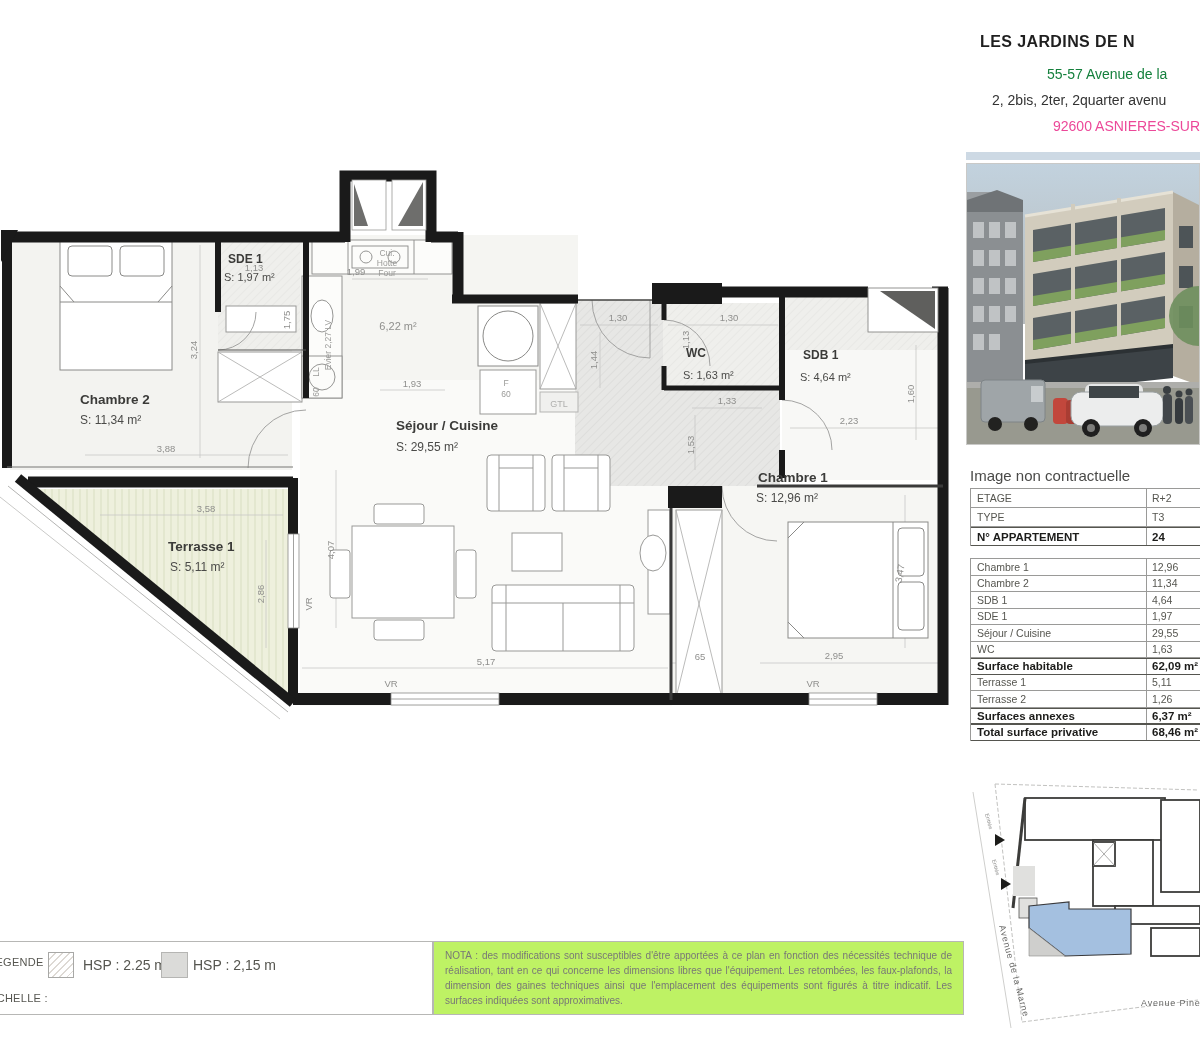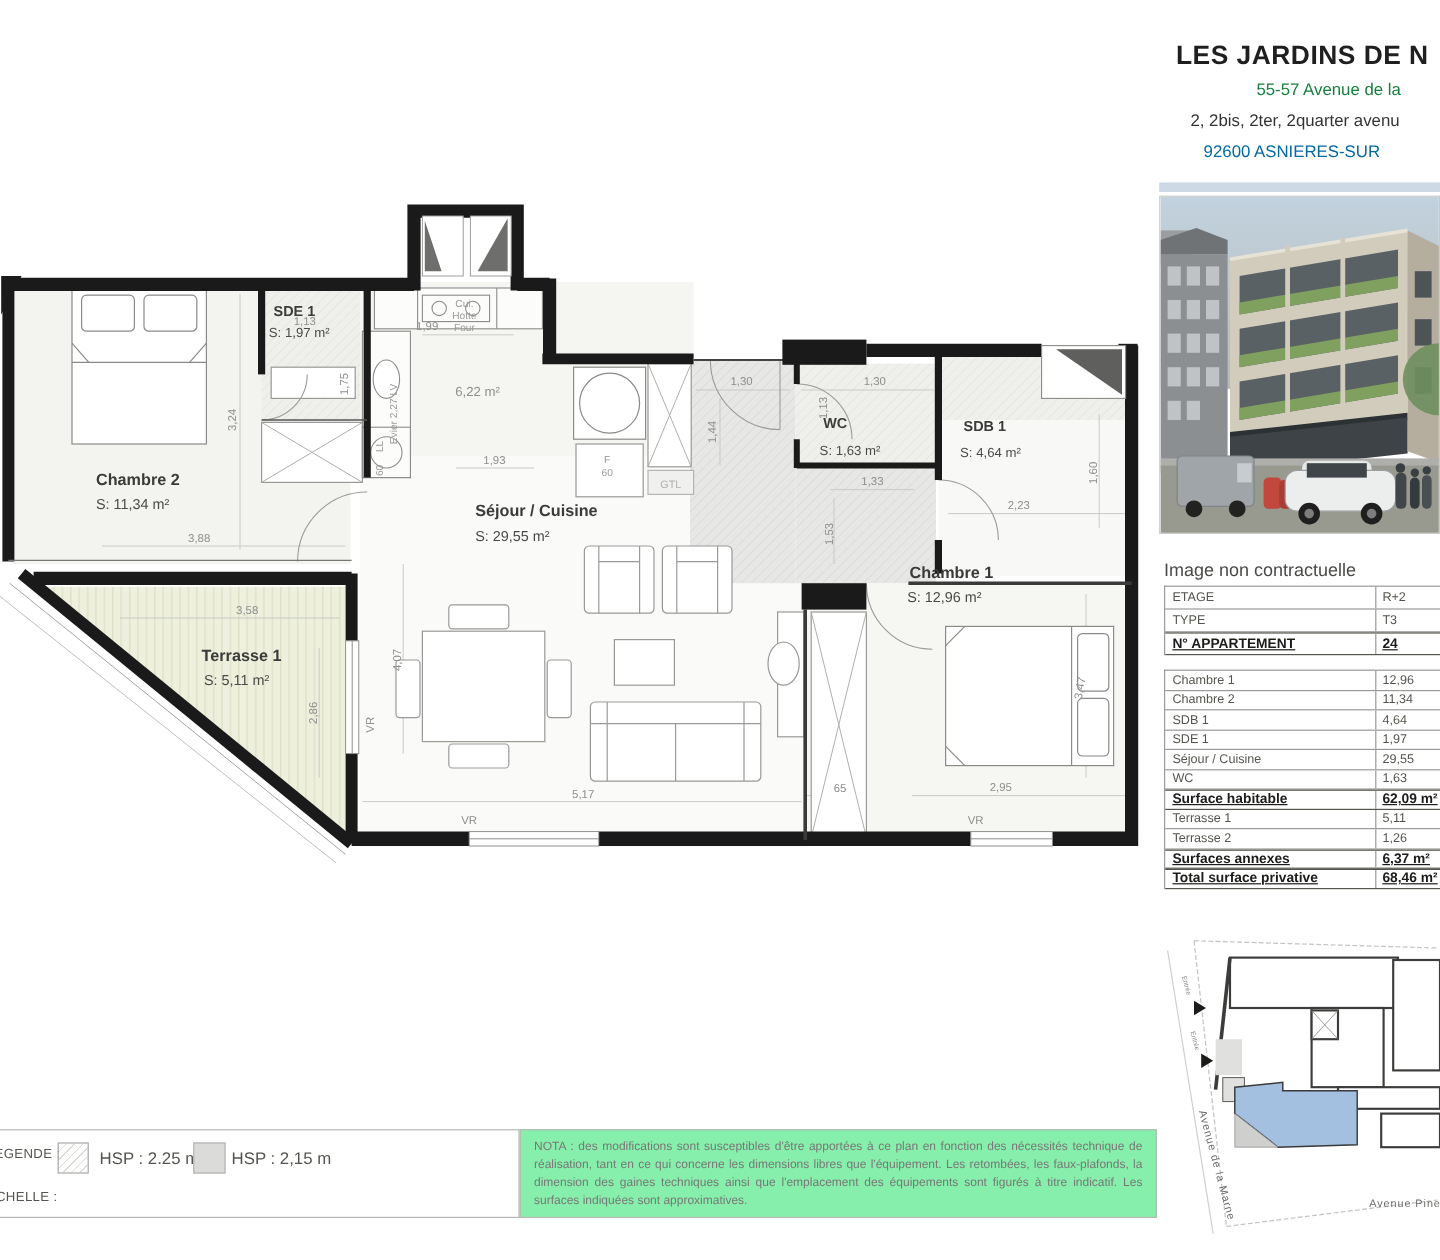--- a/index.html
+++ b/index.html
@@ -4,51 +4,51 @@
 <style>
   html,body{margin:0;padding:0;}
   body{
     width:1200px;height:1050px;position:relative;overflow:hidden;
     background:#ffffff;font-family:"Liberation Sans",sans-serif;
   }
   .abs{position:absolute;}
   .nowrap{white-space:nowrap;}
 
   
-  .hdr-title{left:980px;top:33px;font-size:22px;font-weight:bold;color:#1f1f1f;letter-spacing:.4px;}
+  .hdr-title{left:980px;top:33px;font-size:16px;font-weight:bold;color:#1f1f1f;letter-spacing:.4px;}
   .hdr-l1{left:1047px;top:66px;font-size:14px;color:#15803d;}
   .hdr-l2{left:992px;top:92px;font-size:14px;color:#333;text-align:center;}
-  .hdr-l3{left:1003px;top:118px;font-size:14px;color:#0369a1;}
+  .hdr-l3{left:1053px;top:118px;font-size:14px;color:#ec4899;}
   .hdr-band{left:966px;top:152px;width:234px;height:8px;background:#cdd9e4;}
 
   
   .photo{left:966px;top:163px;width:234px;height:282px;overflow:hidden;border:1px solid #c9c9c7;box-sizing:border-box;}
   .photo-caption{left:970px;top:467px;font-size:15px;color:#4a4a48;}
 
   
   .tbl{left:970px;width:312px;background:#fff;border:1px solid #9a9a98;border-bottom:none;box-sizing:border-box;}
   .t1{top:488px;}
   .t2{top:558px;}
   .trow{display:flex;align-items:center;height:19px;border-bottom:1px solid #9a9a98;box-sizing:border-box;}
   .t2 .trow{height:16.5px;}
   .tlabel{width:176px;height:100%;display:flex;align-items:center;padding-left:6px;
           border-right:1px solid #9a9a98;box-sizing:border-box;font-size:10.5px;color:#55554f;}
   .tval{padding-left:5px;font-size:10.5px;color:#55554f;}
   .hv{border-top:1.5px solid #55554f;border-bottom:1.5px solid #55554f;}
-  .hv .tlabel,.hv .tval{font-weight:bold;color:#1c1c1a;font-size:11.5px;text-decoration:underline;}
+  .hv .tlabel,.hv .tval{font-weight:bold;color:#1c1c1a;font-size:11.5px;}
 
   
   .legend-box{left:-20px;top:941px;width:453px;height:74px;border:1px solid #b7b7b5;box-sizing:border-box;background:#fff;}
   .legend-box .lbl{position:absolute;font-size:11px;color:#55554f;letter-spacing:.3px;}
   .sw1{position:absolute;left:67px;top:10px;width:24px;height:24px;border:1px solid #a8a8a6;
        background:repeating-linear-gradient(135deg,#ffffff 0 4px,#ddd9d4 4px 5px);}
   .sw2{position:absolute;left:180px;top:10px;width:25px;height:24px;border:1px solid #b5b5b3;background:#dbdbd9;}
   .hsp{position:absolute;top:15px;font-size:14px;color:#55554f;}
   .nota-box{left:433px;top:941px;width:531px;height:74px;border:1px solid #b7b7b5;box-sizing:border-box;
-            padding:6px 11px;font-size:10px;line-height:1.5;color:#787876;text-align:justify;background:#86efac;}
+            padding:6px 11px;font-size:10px;line-height:1.5;color:#787876;text-align:justify;background:#bef264;}
 
   
   text{font-family:"Liberation Sans",sans-serif;}
   .rname{font-weight:bold;font-size:13.5px;fill:#3b3b39;}
   .rname-s{font-weight:bold;font-size:12px;fill:#3b3b39;}
   .rarea{font-size:12px;fill:#4a4a48;}
   .rarea-s{font-size:11px;fill:#4a4a48;}
   .dim{font-size:9.5px;fill:#8f8f8d;text-anchor:middle;}
   .tiny{font-size:8.5px;fill:#9a9a98;text-anchor:middle;}
   .gtl{font-size:9px;fill:#b0b0ae;text-anchor:middle;}

